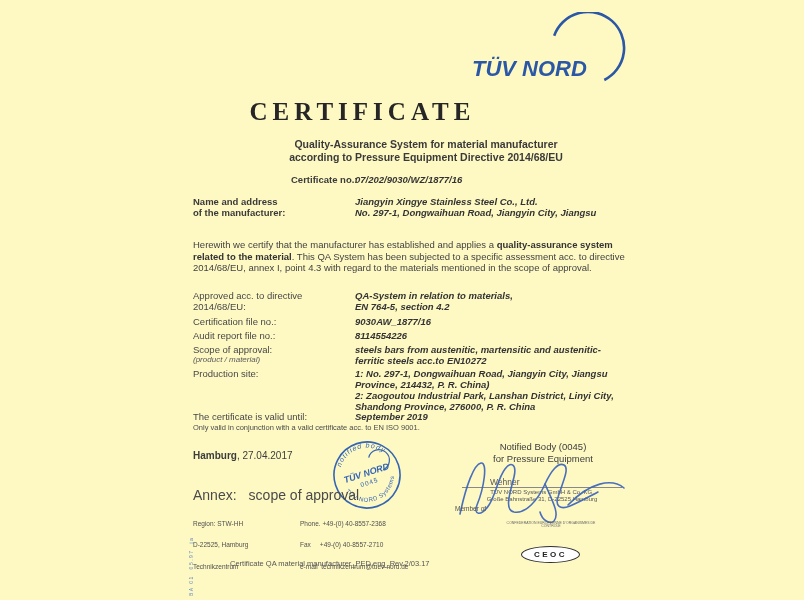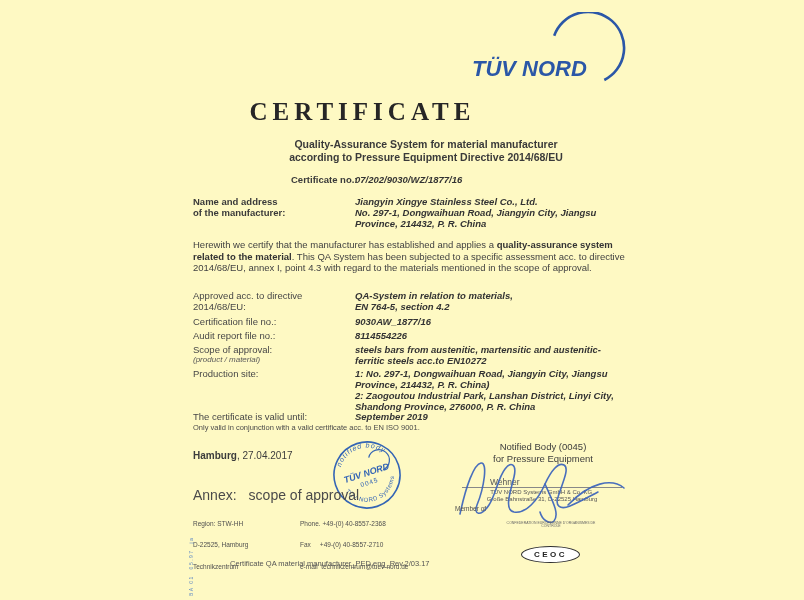--- a/index.html
+++ b/index.html
@@ -78,21 +78,20 @@
   <div class="abs lbl b" style="left:291px;top:174px;">Certificate no.:</div>
   <div class="abs val col-value" style="top:174px;">07/202/9030/WZ/1877/16</div>
 
   <div class="abs col-label" style="top:196px;">
     <div class="lbl b">Name and address</div>
     <div class="lbl b">of the manufacturer:</div>
   </div>
   <div class="abs col-value" style="top:196px;">
     <div class="val">Jiangyin Xingye Stainless Steel Co., Ltd.</div>
     <div class="val">No. 297-1, Dongwaihuan Road, Jiangyin City, Jiangsu</div>
-    <div class="val">Province, 214432, P. R. China</div>
   </div>
 
   <div class="abs para"><span>Herewith we certify that the manufacturer has established and applies a </span><b>quality-assurance system related to the material</b><span>. This QA System has been subjected to a specific assessment acc. to directive 2014/68/EU, annex I, point 4.3 with regard to the materials mentioned in the scope of approval.</span></div>
 
   <div class="abs col-label" style="top:290px;">
     <div class="lbl">Approved acc. to directive</div>
     <div class="lbl">2014/68/EU:</div>
   </div>
   <div class="abs col-value" style="top:290px;">
     <div class="val">QA-System in relation to materials,</div>

